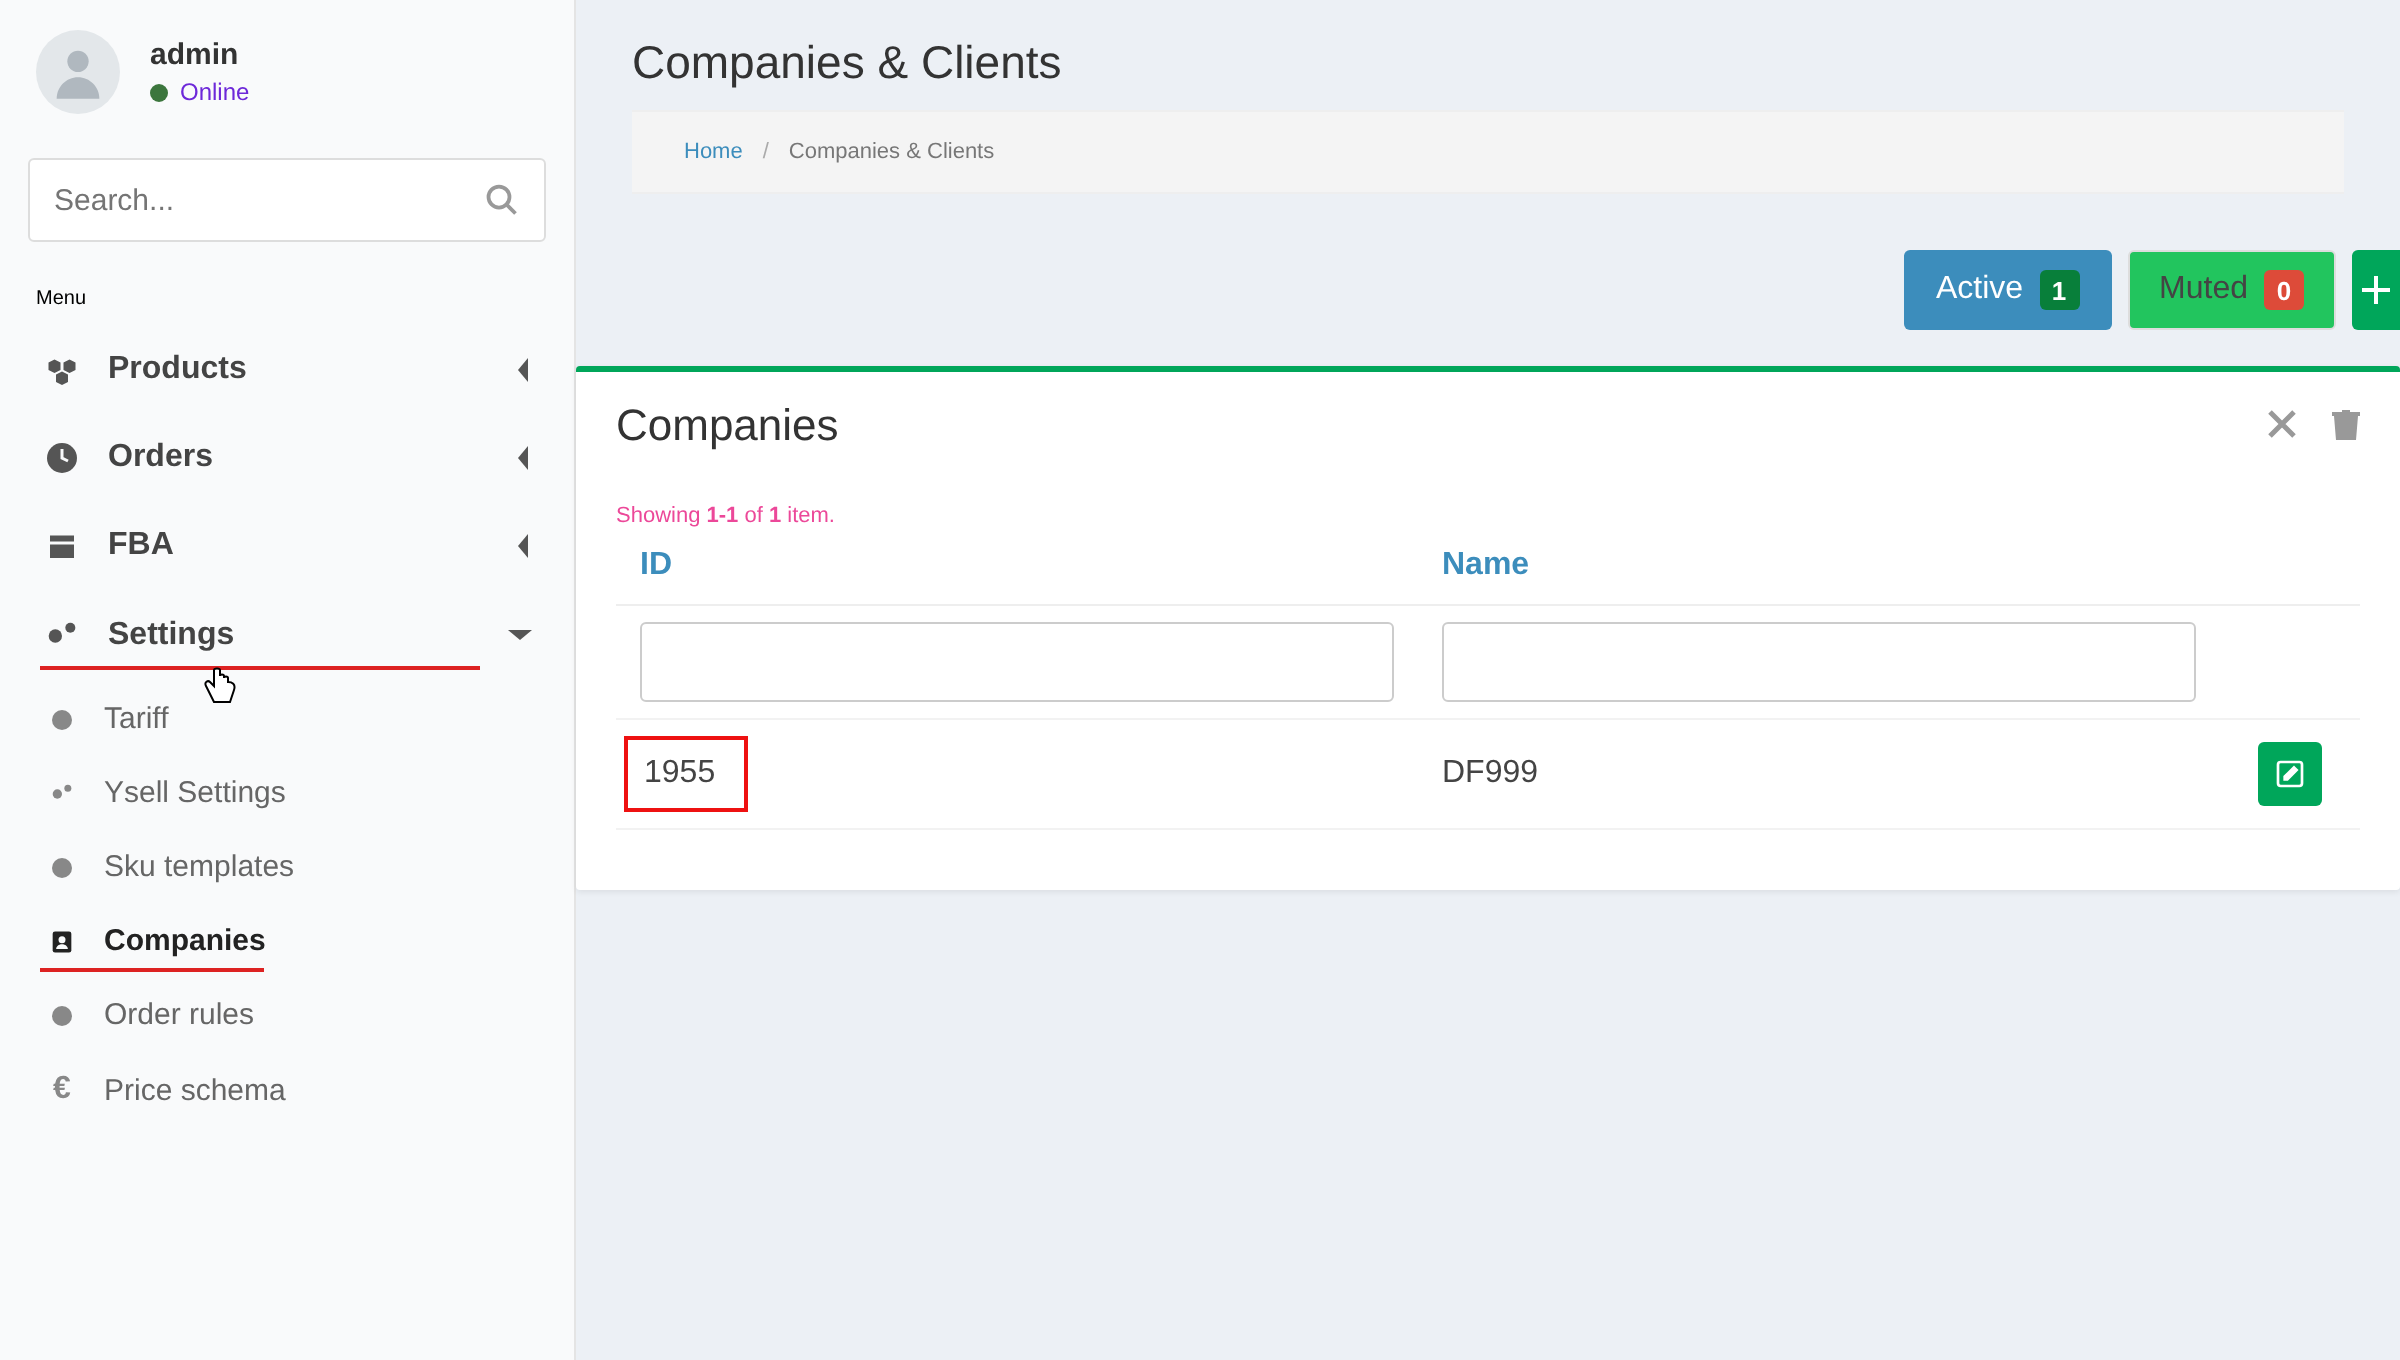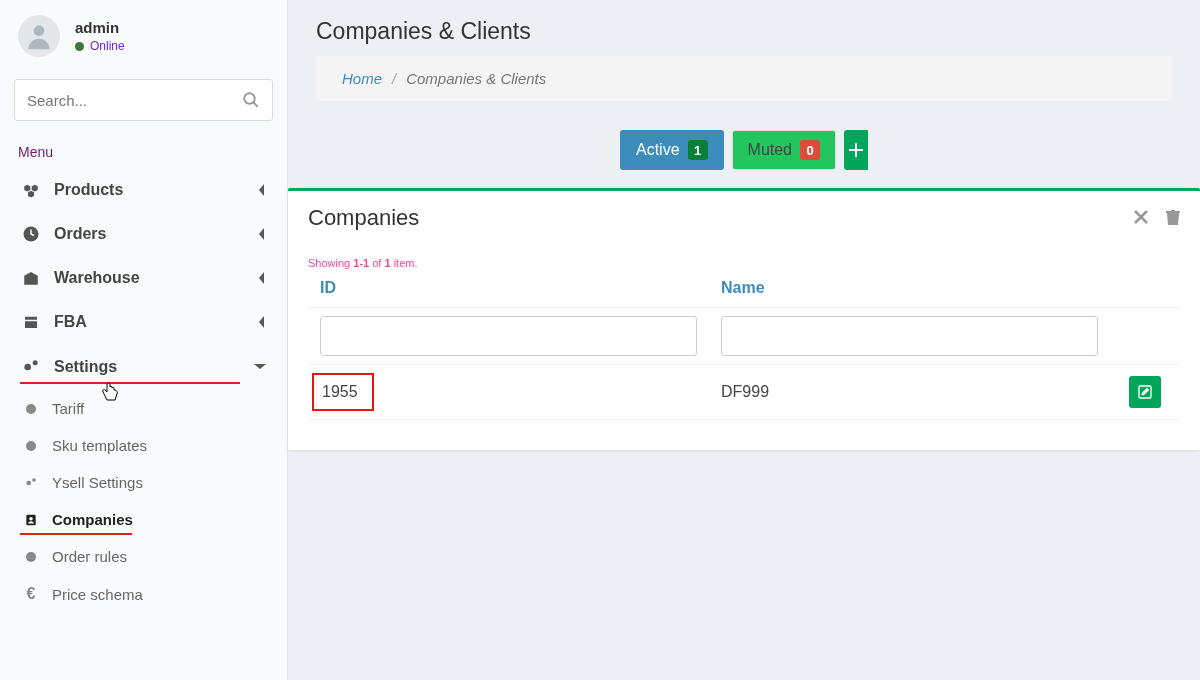--- a/index.html
+++ b/index.html
@@ -13,47 +13,47 @@
 .avatar svg { width: 32px; height: 32px; fill: #b0b8bf; }
 .user-info .user-name { font-weight: 600; font-size: 15px; color: #333; }
 .user-status { font-size: 12px; color: #6d28d9; margin-top: 3px; display: flex; align-items: center; gap: 6px; }
 .status-dot { width: 9px; height: 9px; border-radius: 50%; background: #3c763d; display: inline-block; }
 
 .search-wrap { padding: 10px 14px 5px; }
 .search-box { display: flex; align-items: center; border: 1px solid #ddd; background: #fff; border-radius: 3px; height: 42px; padding: 0 12px; }
 .search-box input { border: none; outline: none; flex: 1; font-size: 15px; color: #4d7c0f; background: transparent; }
 .search-box .search-icon { color: #999; }
 
-.menu-header { font-size: 14px; color: #701a75; padding: 18px 18px 8px; }
+.menu-header { font-size: 10px; color: #000000; padding: 18px 18px 8px; }
 
 .nav { list-style: none; }
 .nav-item { display: flex; align-items: center; padding: 13px 20px; color: #444; font-size: 16px; font-weight: 600; cursor: pointer; position: relative; }
 .nav-item .nav-icon { width: 22px; display: flex; justify-content: center; margin-right: 12px; color: #555; }
 .nav-item .chevron { margin-left: auto; color: #555; }
 .nav-item.settings { position: relative; }
 .nav-item.settings .underline-red { position: absolute; bottom: 6px; left: 20px; width: 220px; height: 2px; background: #d22; }
 .cursor-hand { position: absolute; top: 38px; left: 100px; pointer-events: none; }
 
 .subnav { list-style: none; }
 .subnav-item { display: flex; align-items: center; padding: 10px 20px 10px 20px; color: #666; font-size: 15px; cursor: pointer; position: relative; }
 .subnav-item .sub-icon { width: 22px; margin-right: 10px; color: #888; display: flex; justify-content: center; }
 .subnav-item.companies { font-weight: 700; color: #222; }
 .subnav-item.companies .underline-red2 { position: absolute; bottom: 3px; left: 20px; width: 112px; height: 2px; background: #d22; }
 
 
 .main { flex: 1; min-width: 0; display: flex; flex-direction: column; }
 .page-header { padding: 18px 28px 10px; }
 .page-title { font-size: 23px; font-weight: 400; color: #333; }
-.breadcrumb-bar { background: #f4f4f4; padding: 14px 26px; margin-top: 10px; border-top: 1px solid #eee; border-bottom: 1px solid #eee; display: flex; align-items: flex-end; gap: 10px; font-size: 15px; font-style: italic; }
+.breadcrumb-bar { background: #f4f4f4; padding: 14px 26px; margin-top: 10px; border-top: 1px solid #eee; border-bottom: 1px solid #eee; display: flex; align-items: flex-end; gap: 10px; font-size: 11px; }
 .breadcrumb-bar a { color: #3c8dbc; text-decoration: none; }
 .breadcrumb-bar .sep { color: #aaa; }
 .breadcrumb-bar .current { color: #777; }
 
 .content { padding: 18px 0 0 0; position: relative; }
-.toolbar { display: flex; justify-content: center; gap: 8px; padding: 0 0 18px 0; }
+.toolbar { display: flex; justify-content: flex-end; gap: 8px; padding: 0 0 18px 0; }
 .btn { border: 1px solid transparent; border-radius: 3px; padding: 9px 15px; font-size: 16px; font-weight: 500; cursor: pointer; display: inline-flex; align-items: center; gap: 8px; }
 .btn-primary { background: #3c8dbc; color: #fff; }
 .btn-default { background: #22c55e; border-color: #ddd; color: #444; }
 .btn-add { background: #00a65a; color: #fff; padding: 9px 3px; border-radius: 3px 0 0 3px; }
 .badge { display: inline-flex; align-items: center; justify-content: center; min-width: 20px; height: 20px; border-radius: 3px; font-size: 13px; font-weight: 700; padding: 0 5px; }
 .badge-green { background: #087f3a; color: #fff; }
 .badge-red { background: #dd4b39; color: #fff; }
 
 .box { background: #fff; border-top: 3px solid #00a65a; box-shadow: 0 1px 3px rgba(0,0,0,.08); margin-left: 0; margin-right: 0; border-radius: 2px; }
 .box-header { display: flex; align-items: center; padding: 14px 20px; }
@@ -137,33 +137,20 @@
         <span>Orders</span>
         <span class="chevron">
           <svg width="10" height="14" viewBox="0 0 8 14" fill="currentColor">
               <path d="M6 1L1 7l5 6"></path>
             </svg>
         </span>
       </li>
       <li class="nav-item">
         <span class="nav-icon">
           <svg width="18" height="18" viewBox="0 0 24 24" fill="currentColor">
-              <path d="M3 9l9-5 9 5v12H3zM6 12h12v2H6zm0 3h12v2H6zm0 3h12v2H6z"></path>
-            </svg>
-        </span>
-        <span>Warehouse</span>
-        <span class="chevron">
-          <svg width="10" height="14" viewBox="0 0 8 14" fill="currentColor">
-              <path d="M6 1L1 7l5 6"></path>
-            </svg>
-        </span>
-      </li>
-      <li class="nav-item">
-        <span class="nav-icon">
-          <svg width="18" height="18" viewBox="0 0 24 24" fill="currentColor">
               <rect x="4" y="5" width="16" height="4"></rect>
               <rect x="4" y="11" width="16" height="9"></rect>
             </svg>
         </span>
         <span>FBA</span>
         <span class="chevron">
           <svg width="10" height="14" viewBox="0 0 8 14" fill="currentColor">
               <path d="M6 1L1 7l5 6"></path>
             </svg>
         </span>
@@ -195,34 +182,34 @@
       <li class="subnav-item">
         <span class="sub-icon">
             <svg width="12" height="12" viewBox="0 0 12 12" fill="currentColor">
               <circle cx="6" cy="6" r="5"></circle>
             </svg>
           </span>
         <span>Tariff</span>
       </li>
       <li class="subnav-item">
         <span class="sub-icon">
-            <svg width="12" height="12" viewBox="0 0 12 12" fill="currentColor">
-              <circle cx="6" cy="6" r="5"></circle>
-            </svg>
-          </span>
-        <span>Sku templates</span>
-      </li>
-      <li class="subnav-item">
-        <span class="sub-icon">
             <svg width="16" height="14" viewBox="0 0 24 24" fill="currentColor">
               <circle cx="8" cy="12" r="4"></circle>
               <circle cx="17" cy="7" r="3"></circle>
             </svg>
           </span>
         <span>Ysell Settings</span>
+      </li>
+      <li class="subnav-item">
+        <span class="sub-icon">
+            <svg width="12" height="12" viewBox="0 0 12 12" fill="currentColor">
+              <circle cx="6" cy="6" r="5"></circle>
+            </svg>
+          </span>
+        <span>Sku templates</span>
       </li>
       <li class="subnav-item companies">
         <span class="sub-icon">
             <svg width="14" height="14" viewBox="0 0 24 24" fill="#222">
               <rect x="4" y="3" width="16" height="18" rx="2"></rect>
               <circle cx="12" cy="10" r="3" fill="#f9fafb"></circle>
               <path d="M7 18c0-2 2-4 5-4s5 2 5 4" fill="#f9fafb"></path>
             </svg>
           </span>
         <span>Companies</span>

